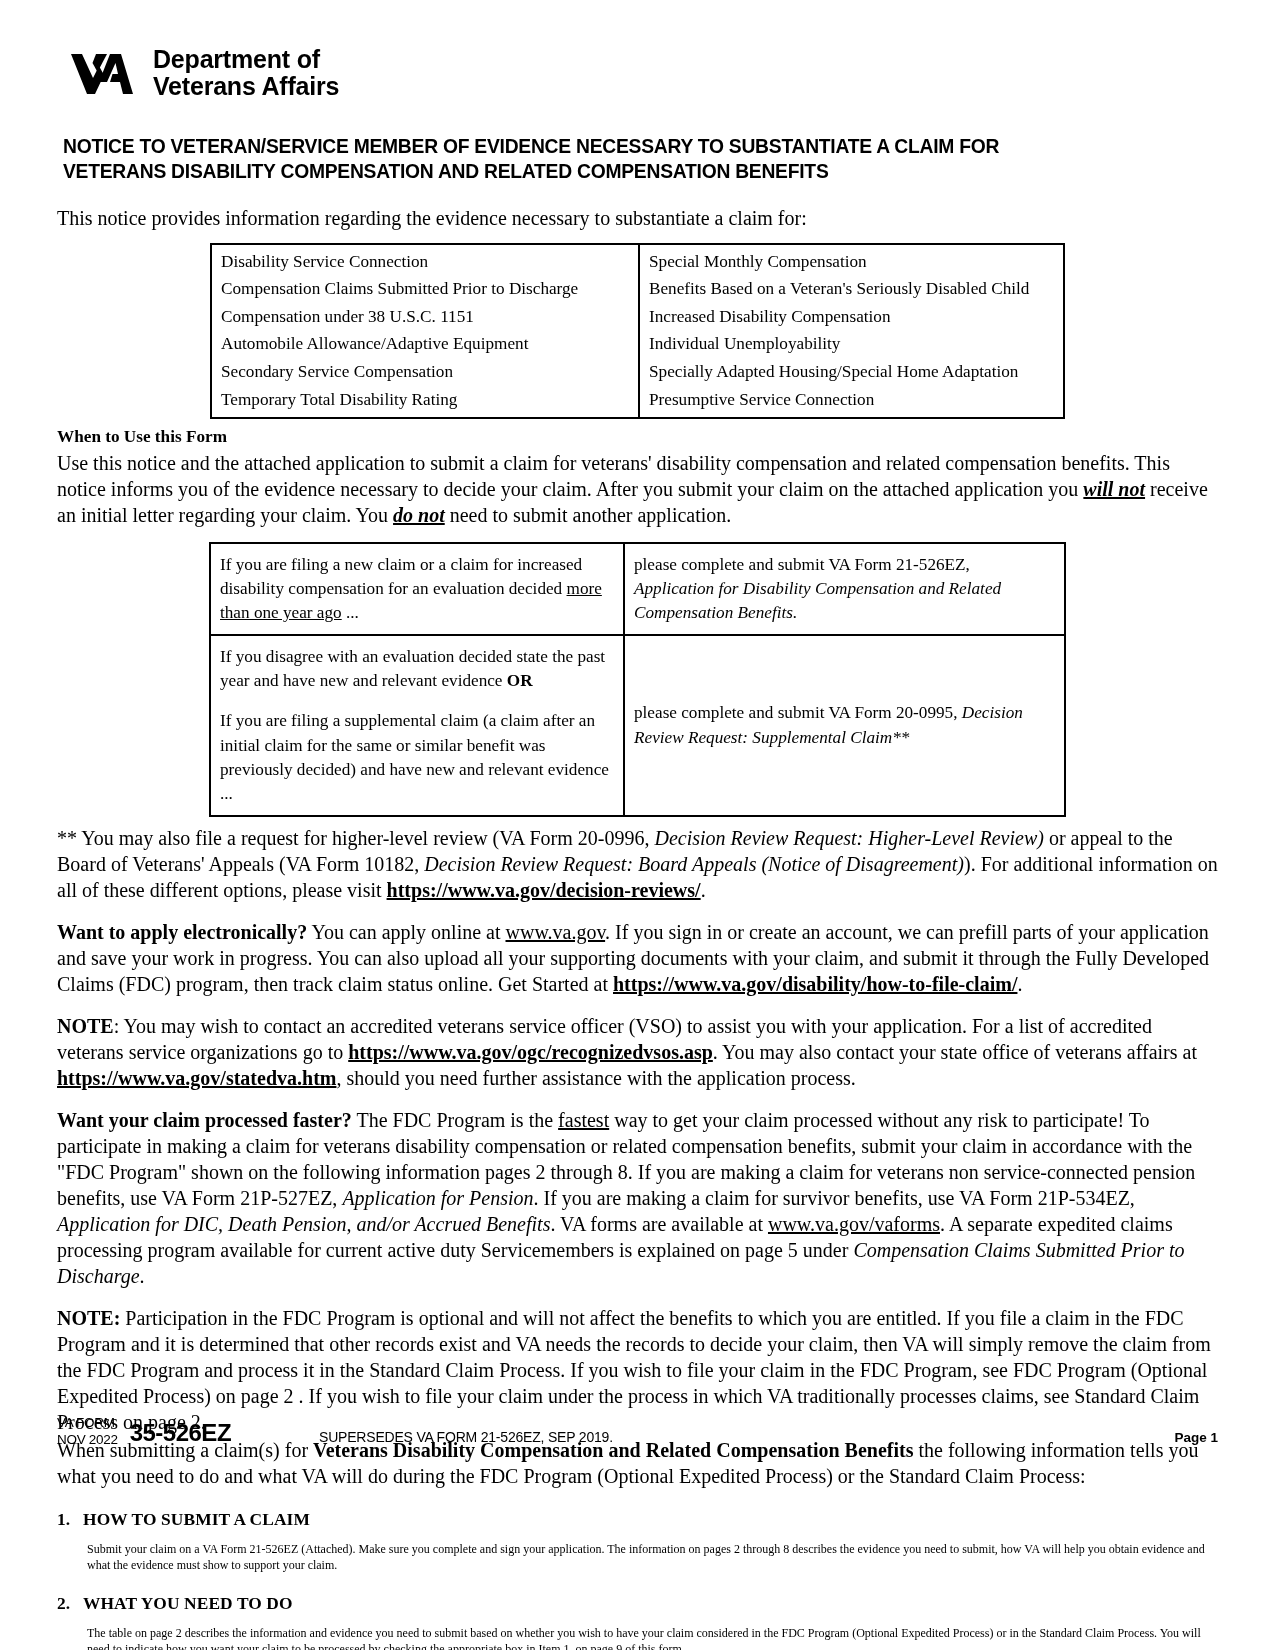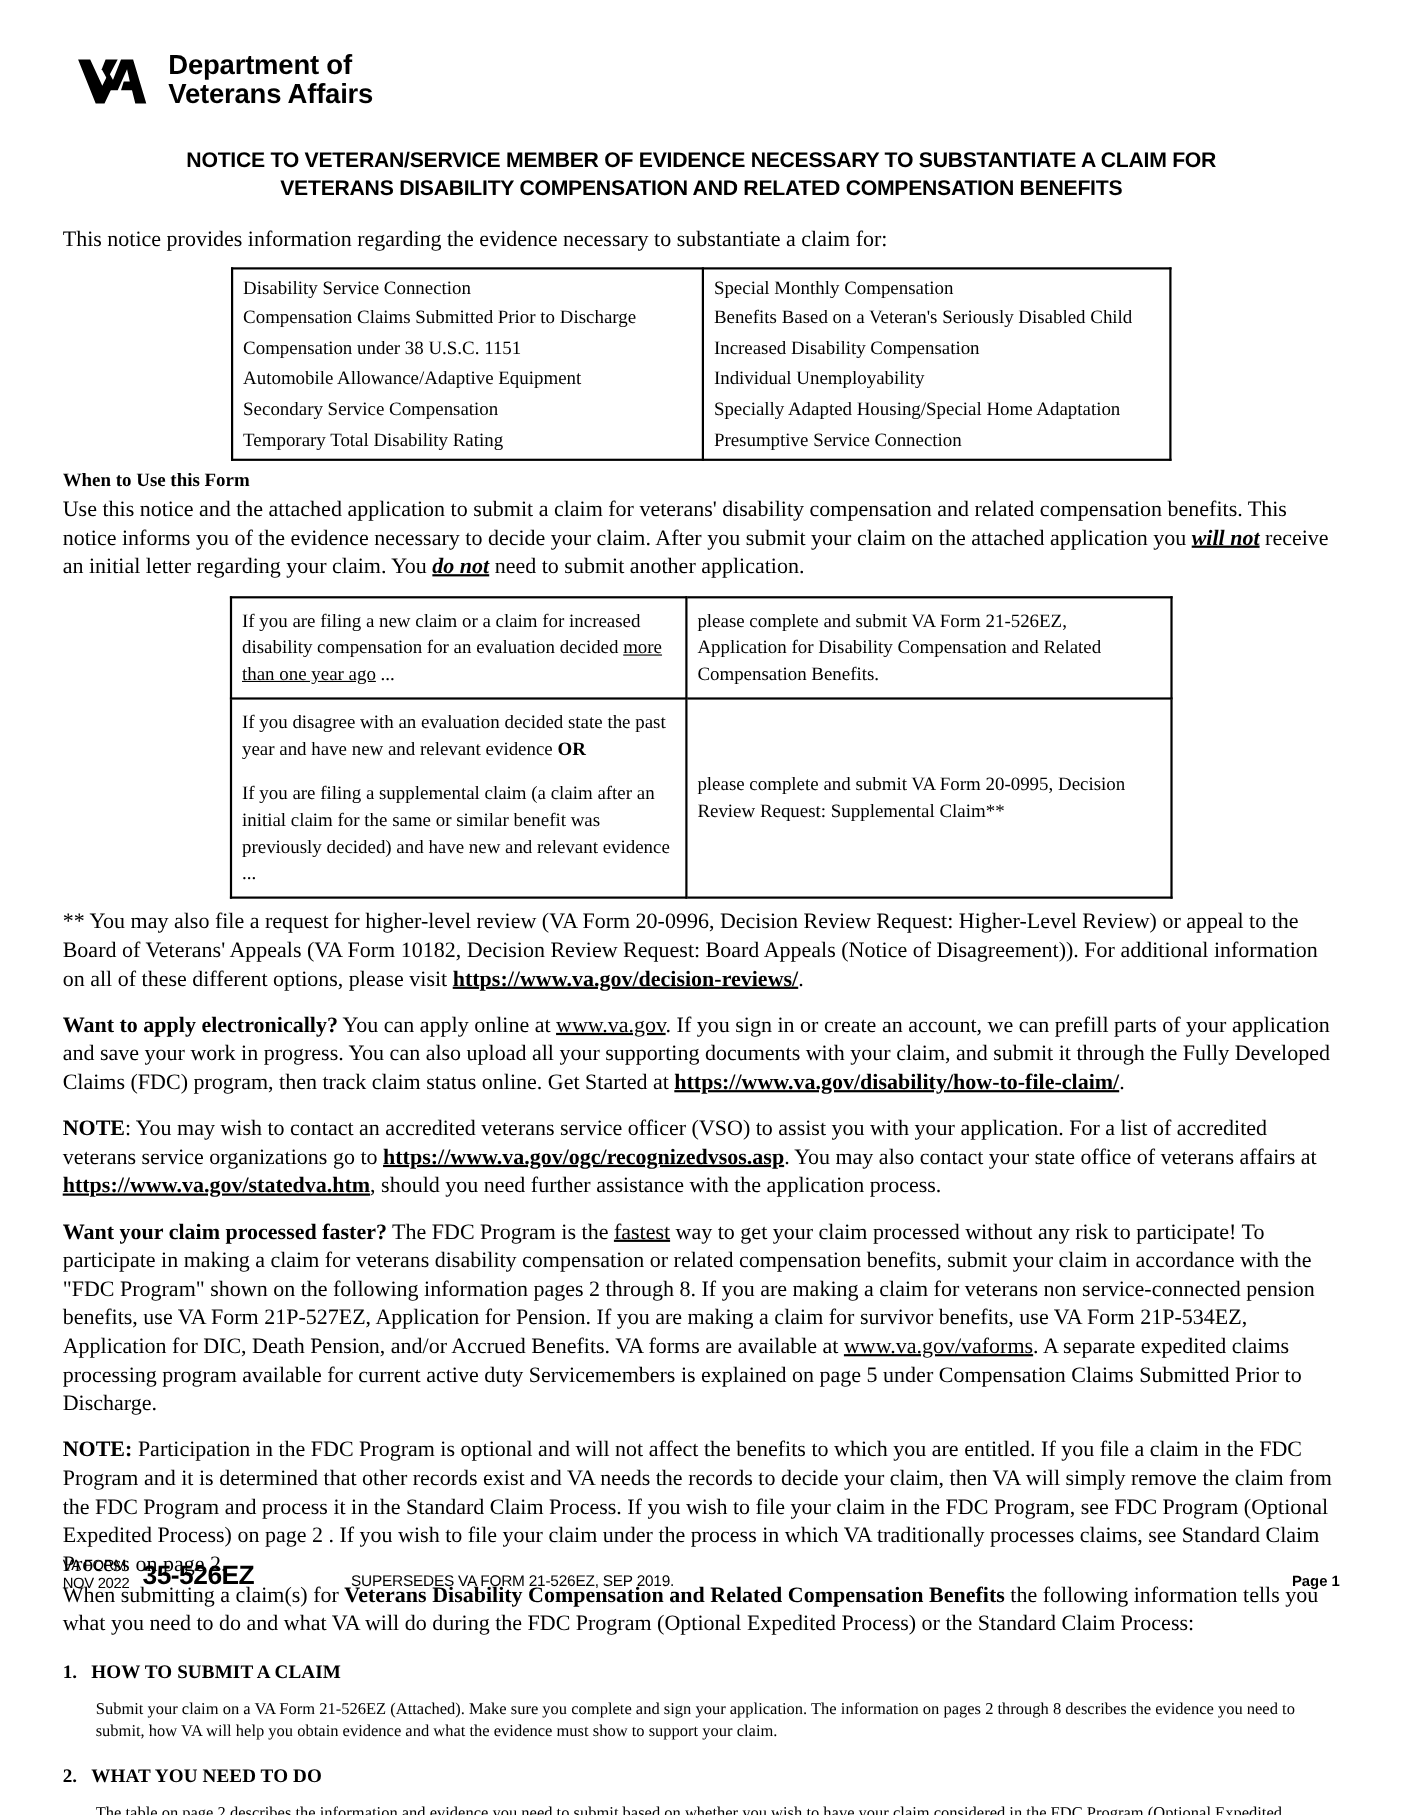--- a/index.html
+++ b/index.html
@@ -33,39 +33,38 @@
   .va-wordmark {
     font-family: "Liberation Sans", "DejaVu Sans", sans-serif;
     font-weight: bold;
     font-size: 25px;
     line-height: 1.08;
     letter-spacing: -0.2px;
   }
 
   
   .doc-title {
-    text-align: center;
     font-family: "Liberation Sans", "DejaVu Sans", sans-serif;
     font-weight: bold;
     font-size: 19.3px;
     line-height: 1.32;
     margin: 26px 6px 20px 6px;
     letter-spacing: -0.25px;
   }
 
   
   .para {
     font-size: 20px;
     line-height: 1.30;
     margin: 0 0 2px 0;
     text-align: left;
   }
   .para.spaced { margin-bottom: 16px; }
   .b { font-weight: bold; }
-  .i { }
+  .i { font-style: italic; }
   .u { text-decoration: underline; }
   .biu { font-weight: bold; font-style: italic; text-decoration: underline; }
   .link { text-decoration: underline; font-weight: bold; }
   .link-plain { text-decoration: underline; }
 
   
   table.boxed {
     border-collapse: collapse;
     border: 2.5px solid #000;
     margin: 10px auto 8px auto;
@@ -109,21 +108,21 @@
   }
   .numbered {
     font-weight: bold;
     font-size: 17.4px;
     margin: 20px 0 10px 0;
     letter-spacing: 0.1px;
   }
   .numbered .num { display: inline-block; width: 26px; }
   .indented {
     margin-left: 30px;
-    font-size: 15px;
+    font-size: 12px;
     line-height: 1.32;
   }
 
   
   .footer {
     position: absolute;
     left: 57px;
     right: 57px;
     bottom: 26px;
     display: flex;

